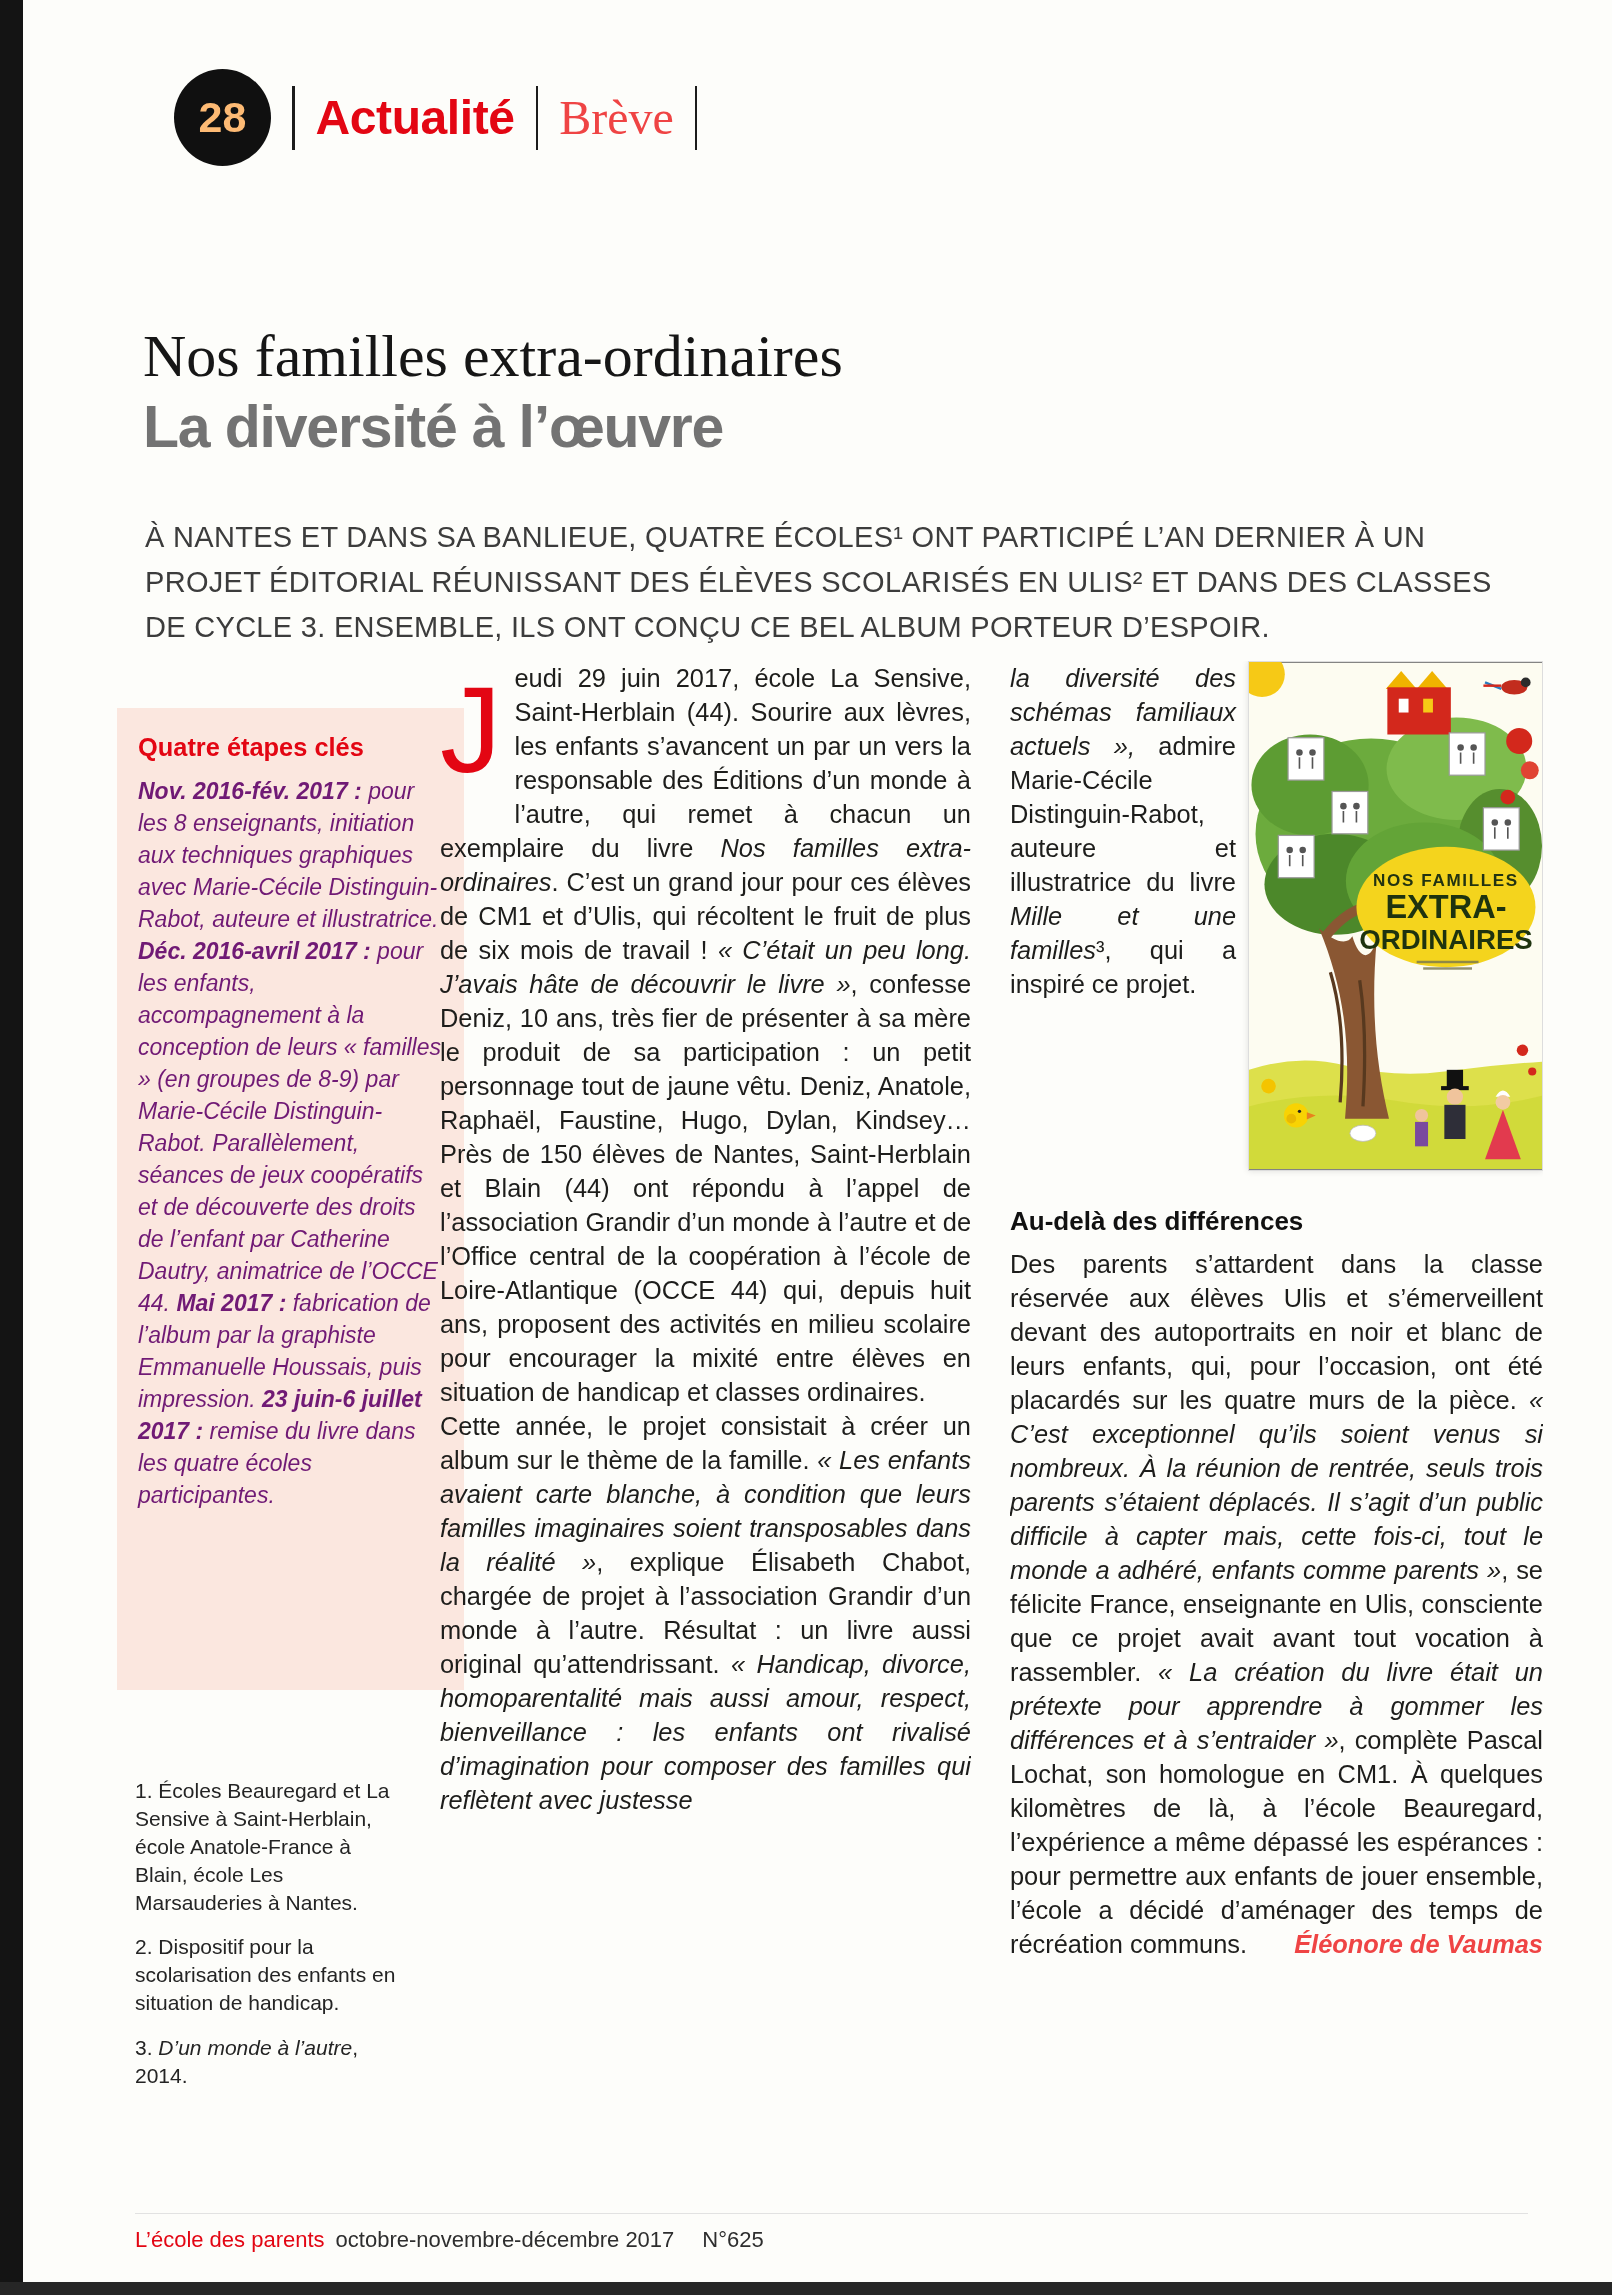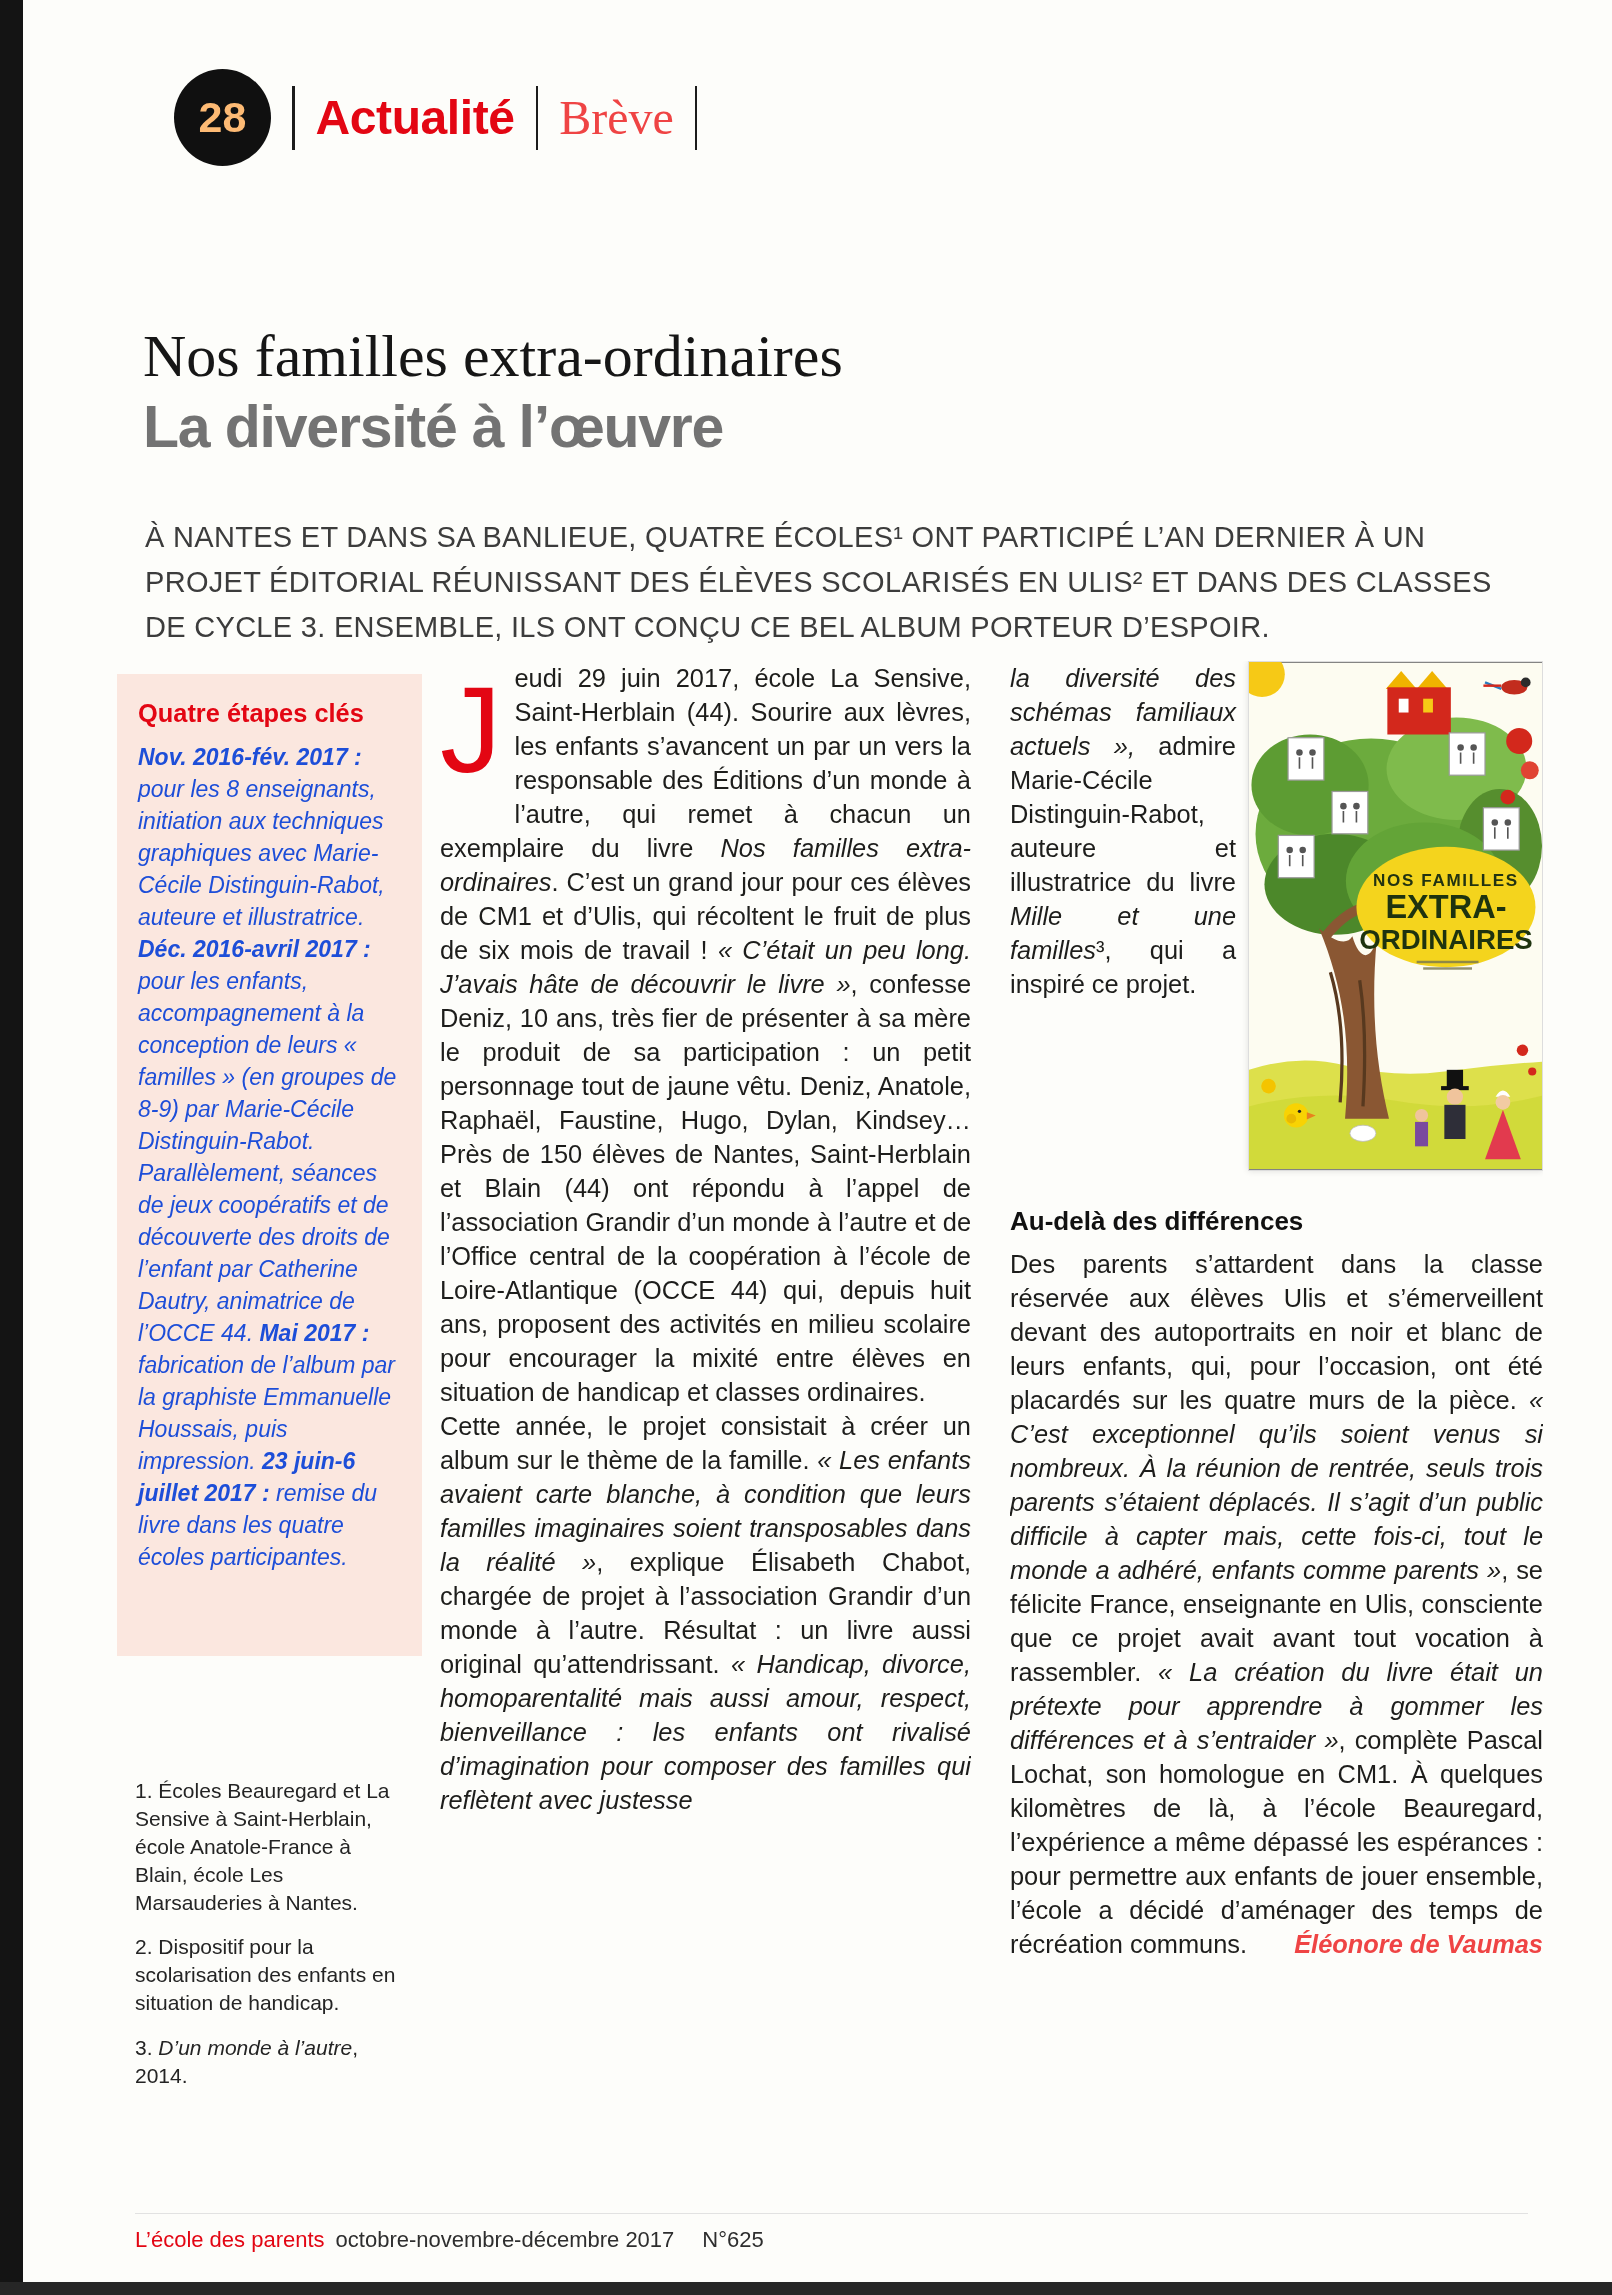--- a/index.html
+++ b/index.html
@@ -31,25 +31,25 @@
     position:absolute; left:143px; top:398px;
     font-size:59px; line-height:1; font-weight:700; color:#737373; letter-spacing:-1.2px;
   }
   .standfirst {
     position:absolute; left:145px; top:515px; width:1360px;
     font-size:29px; line-height:45px; color:#3c3c3c; letter-spacing:0.3px;
   }
 
   
   .sidebar-box {
-    position:absolute; left:117px; top:674px; width:305px; height:982px;
+    position:absolute; left:117px; top:708px; width:347px; height:982px;
     background:var(--sidebar_bg,#fbe7df); padding:24.6px 21px;
   }
   .sidebar-title { color:var(--accent,#e30613); font-size:25.4px; font-weight:700; margin-bottom:13px; }
-  .sidebar-text  { font-size:23px; line-height:32px; color:#1d4ed8; }
+  .sidebar-text  { font-size:23px; line-height:32px; color:#701a75; }
 
   
   .footnotes { position:absolute; left:135px; top:1777px; width:270px; font-size:21px; line-height:28px; color:#242424; }
   .footnote  { margin-bottom:16.4px; }
 
   
   .col-main {
     position:absolute; left:440px; top:661px; width:531px; height:1521px; overflow:hidden;
     font-size:25.4px; line-height:34px; text-align:justify; hyphens:auto;
   }

